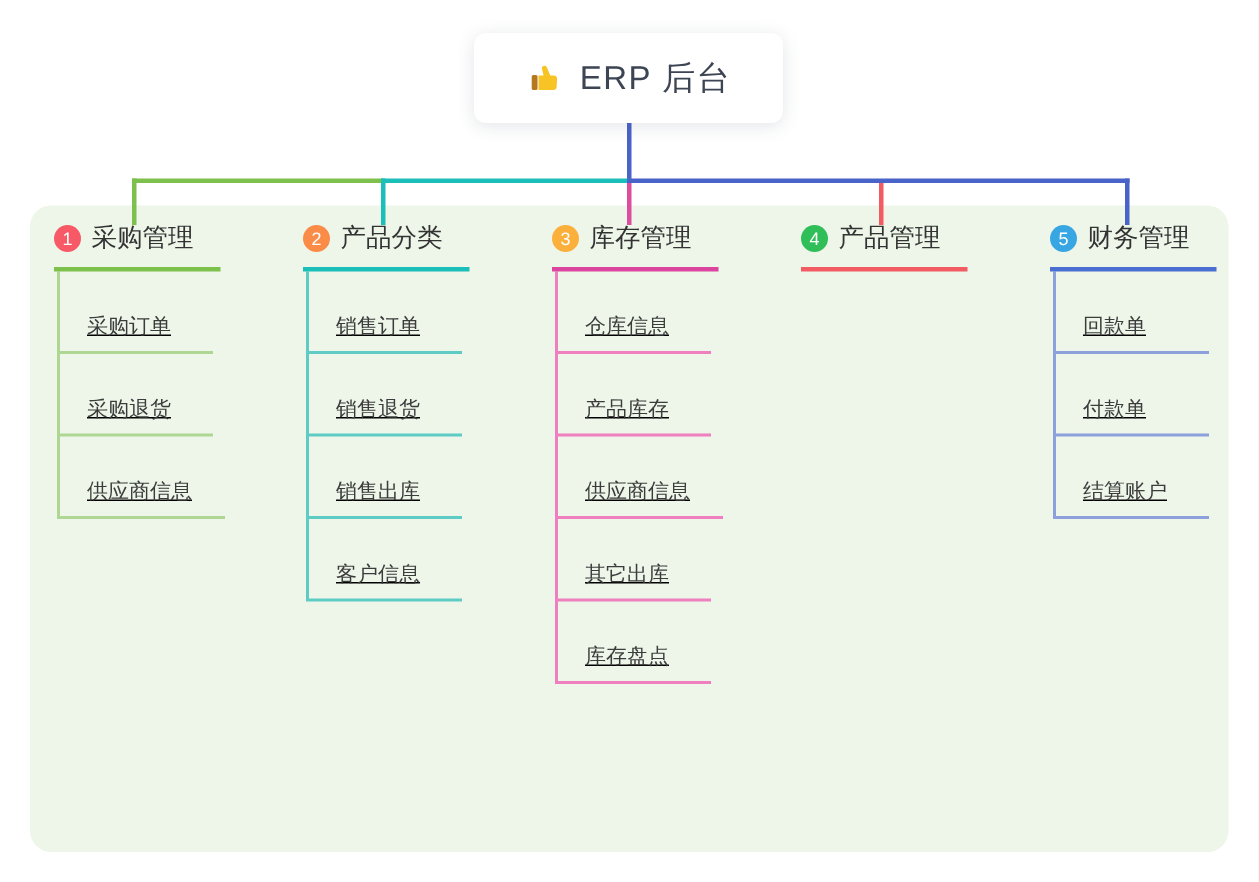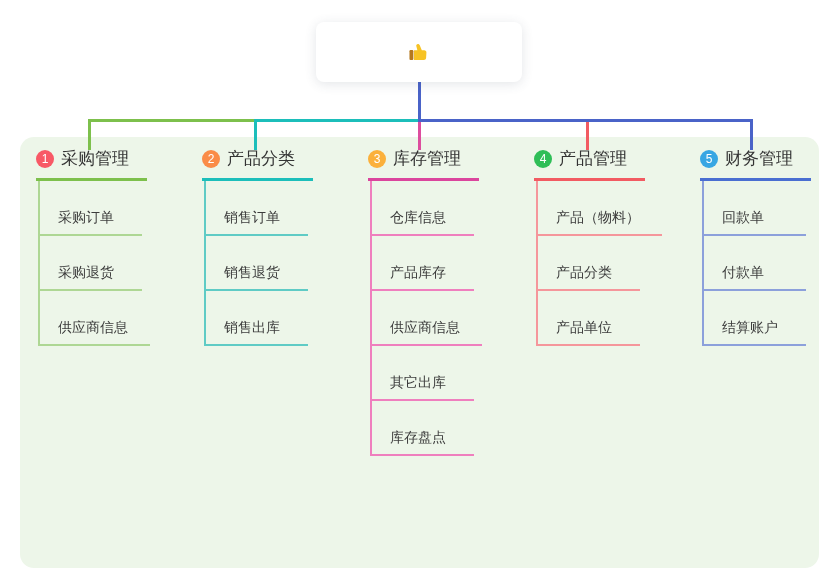--- a/index.html
+++ b/index.html
@@ -40,40 +40,42 @@
   .badge{
     width:18px;height:18px;border-radius:50%;
     background:var(--c-badge);color:#fff;
     font-size:12px;line-height:18px;text-align:center;
     flex:0 0 auto;font-weight:400;
   }
   .branch-items{
     list-style:none;margin:0 0 0 2px;padding:0;
     border-left:2px solid var(--c-item);
     width:max-content;
+    text-decoration:underline;
   }
   .branch-items li{
     box-sizing:border-box;height:55px;width:max-content;min-width:102px;
     display:flex;align-items:flex-end;
     padding:0 22px 7px 18px;
     border-bottom:2px solid var(--c-item);
     font-size:14px;color:#3c3c3c;cursor:default;
     white-space:nowrap;
   }
 </style>
 </head>
 <body>
 
 <div class="canvas"></div>
 
 <div class="root-card">
   <svg viewBox="0 0 24 24" aria-hidden="true">
     <path fill="#f7c325" d="M7.4 10.4h3.1l-1-3.9c-.25-1 .45-2 1.5-2 .7 0 1.3.4 1.6 1.05l2 4.85h2.3c1.15 0 2 .95 1.95 2.05l-.3 5.1c-.06 1.05-.93 1.85-2 1.85H7.4z"></path>
     <rect x="3.2" y="10.2" width="3.6" height="9.2" rx="1" fill="#b5781e"></rect>
   </svg>
+  <span>ERP 后台</span>
 </div>
 
 <div class="line v" style="left: 418px; top: 82px; height: 38px; background: rgb(74, 99, 200);"></div>
 <div class="line h" style="left: 88px; top: 119px; width: 167px; background: rgb(125, 192, 76);"></div>
 <div class="line h" style="left: 254px; top: 119px; width: 166px; background: rgb(28, 190, 186);"></div>
 <div class="line h" style="left: 418px; top: 119px; width: 335px; background: rgb(74, 99, 200);"></div>
 <div class="line v" style="left: 88px; top: 119px; height: 31px; background: rgb(125, 192, 76);"></div>
 <div class="line v" style="left: 254px; top: 119px; height: 31px; background: rgb(28, 190, 186);"></div>
 <div class="line v" style="left: 418px; top: 122px; height: 28px; background: rgb(221, 77, 158);"></div>
 <div class="line v" style="left: 586px; top: 122px; height: 28px; background: rgb(242, 91, 98);"></div>
@@ -93,20 +95,21 @@
 
 <div class="branch" style="left: 202px; --c-badge: #fa8c48; --c-line: #1cbeba; --c-item: #5fcbc5;">
   <div class="branch-title">
     <span class="badge">2</span>
     <span>产品分类</span>
   </div>
   <ul class="branch-items">
     <li>销售订单</li>
     <li>销售退货</li>
     <li>销售出库</li>
+    <li>客户信息</li>
   </ul>
 </div>
 
 <div class="branch" style="left: 368px; --c-badge: #fbb03b; --c-line: #db459d; --c-item: #ef7fbe;">
   <div class="branch-title">
     <span class="badge">3</span>
     <span>库存管理</span>
   </div>
   <ul class="branch-items">
     <li>仓库信息</li>
@@ -115,25 +118,20 @@
     <li>其它出库</li>
     <li>库存盘点</li>
   </ul>
 </div>
 
 <div class="branch" style="left: 534px; --c-badge: #2fbe57; --c-line: #f25b62; --c-item: #f5969b;">
   <div class="branch-title">
     <span class="badge">4</span>
     <span>产品管理</span>
   </div>
-  <ul class="branch-items">
-    <li>产品（物料）</li>
-    <li>产品分类</li>
-    <li>产品单位</li>
-  </ul>
 </div>
 
 <div class="branch" style="left: 700px; --c-badge: #38a6e3; --c-line: #4a6ed1; --c-item: #8ca0db;">
   <div class="branch-title">
     <span class="badge">5</span>
     <span>财务管理</span>
   </div>
   <ul class="branch-items">
     <li>回款单</li>
     <li>付款单</li>

